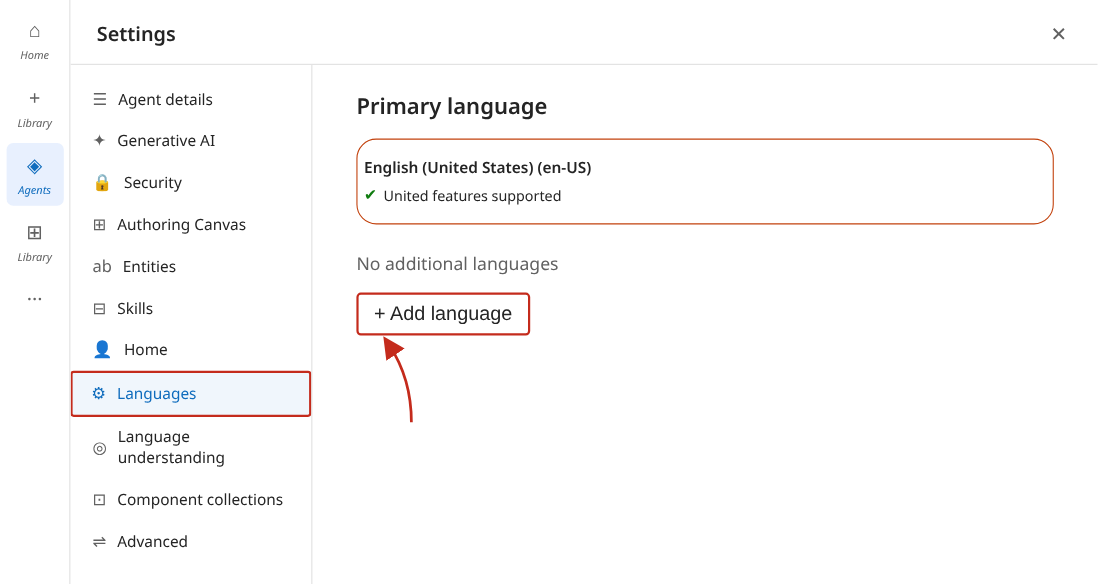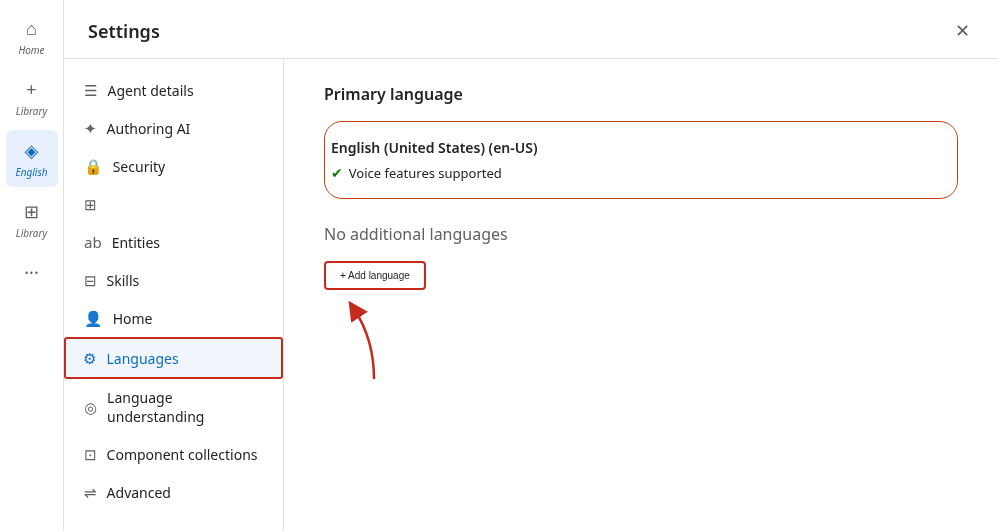--- a/index.html
+++ b/index.html
@@ -88,21 +88,21 @@
     .sidebar-item.active .sidebar-icon { color: #0f6cbd; }
     .sidebar-icon { font-size: 15px; color: #616161; flex-shrink: 0; }
 
     
     .settings-content {
       flex: 1;
       padding: 24px 40px;
       overflow-y: auto;
     }
 
-    .section-title { font-size: 16px; font-weight: 600; margin-bottom: 16px; }
+    .section-title { font-size: 20px; font-weight: 600; margin-bottom: 16px; }
 
     
     .primary-lang-card {
       border: 1px solid #c2410c;
       border-radius: 18px;
       padding: 16px 6px;
       margin-bottom: 24px;
       max-width: 640px;
     }
     .lang-name { font-size: 14px; font-weight: 600; margin-bottom: 6px; }
@@ -116,21 +116,21 @@
     
     .add-lang-btn {
       display: flex;
       align-items: center;
       gap: 6px;
       padding: 7px 14px;
       border: 2px solid #c42b1c;
       border-radius: 4px;
       background: #fff;
       cursor: pointer;
-      font-size: 10px;
+      font-size: 18px;
       color: #242424;
       font-weight: 500;
       position: relative;
     }
 
     
     .arrow-container {
       position: relative;
       display: inline-block;
     }
@@ -155,21 +155,21 @@
 <div class="nav-item">
     <span class="nav-icon">⌂</span>
     <span class="nav-label">Home</span>
   </div>
     <div class="nav-item">
     <span class="nav-icon">+</span>
     <span class="nav-label">Library</span>
   </div>
     <div class="nav-item active">
     <span class="nav-icon">◈</span>
-    <span class="nav-label">English</span>
+    <span class="nav-label">Agents</span>
   </div>
     <div class="nav-item">
     <span class="nav-icon">⊞</span>
     <span class="nav-label">Library</span>
   </div>
     <div class="nav-dots">···</div>
   </div>
 
 <div class="main-area">
   <div class="settings-header">
@@ -178,28 +178,29 @@
   </div>
   <div class="settings-container">
     <div class="settings-sidebar">
 
     <div class="sidebar-item">
     <span class="sidebar-icon">☰</span>
     <span>Agent details</span>
   </div>
         <div class="sidebar-item">
     <span class="sidebar-icon">✦</span>
-    <span>Authoring AI</span>
+    <span>Generative AI</span>
   </div>
         <div class="sidebar-item">
     <span class="sidebar-icon">🔒</span>
     <span>Security</span>
   </div>
         <div class="sidebar-item">
     <span class="sidebar-icon">⊞</span>
+    <span>Authoring Canvas</span>
   </div>
         <div class="sidebar-item">
     <span class="sidebar-icon">ab</span>
     <span>Entities</span>
   </div>
         <div class="sidebar-item">
     <span class="sidebar-icon">⊟</span>
     <span>Skills</span>
   </div>
         <div class="sidebar-item">
@@ -222,21 +223,21 @@
     <span class="sidebar-icon">⇌</span>
     <span>Advanced</span>
   </div>
       </div>
     <div class="settings-content">
       <div class="section-title">Primary language</div>
       <div class="primary-lang-card">
         <div class="lang-name">English (United States) (en-US)</div>
         <div class="voice-support">
           <span class="check-icon">✔</span>
-          <span>Voice features supported</span>
+          <span>United features supported</span>
         </div>
       </div>
       <div class="secondary-section">
         <div class="no-lang-text">No additional languages</div>
         <div class="arrow-container">
           <button class="add-lang-btn">+ Add language</button>
           <svg class="arrow-svg" width="60" height="80" viewBox="0 0 60 80">
             <defs>
               <marker id="arrowhead" markerWidth="8" markerHeight="8" refX="4" refY="4" orient="auto">
                 <polygon points="0 0, 8 4, 0 8" fill="#c42b1c"></polygon>

